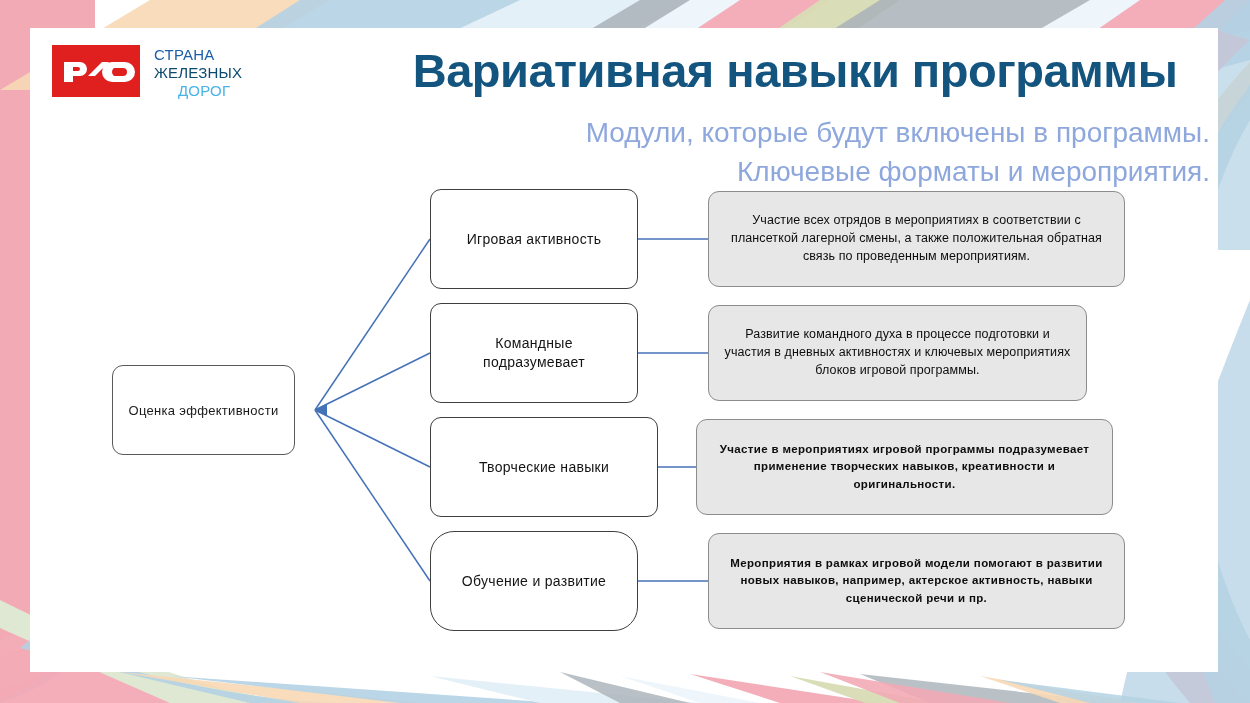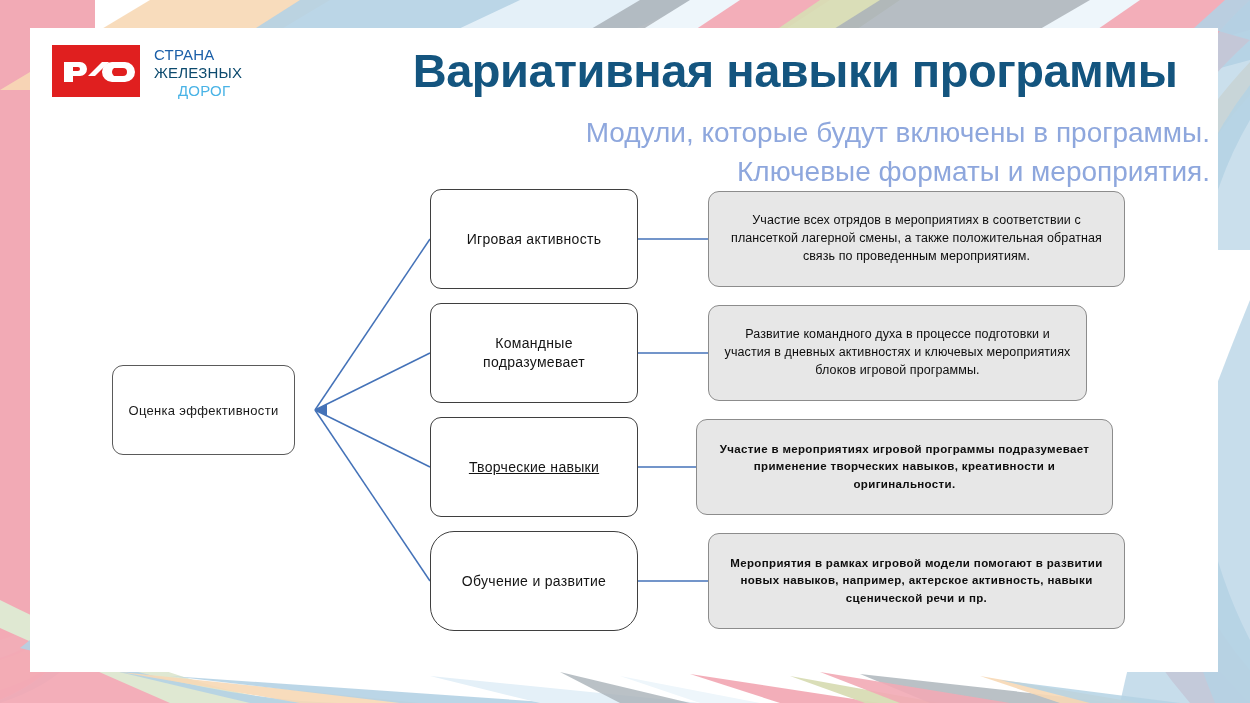--- a/index.html
+++ b/index.html
@@ -266,21 +266,21 @@
       <div class="node node-root" style="left:75px; top:337px; width:183px; height:90px;margin-left:7px;">
         <span>Оценка эффективности</span>
       </div>
 
       <div class="node node-branch" style="left:400px; top:161px; width:208px; height:100px;">
         <span>Игровая активность</span>
       </div>
       <div class="node node-branch" style="left:400px; top:275px; width:208px; height:100px;">
         <span>Командные подразумевает</span>
       </div>
-      <div class="node node-branch" style="left:400px; top:389px; width:208px; height:100px;text-decoration:underline;">
+      <div class="node node-branch" style="left:400px; top:389px; width:228px; height:100px;">
         <span>Творческие навыки</span>
       </div>
       <div class="node node-branch" style="left:400px; top:503px; width:208px; height:100px;border-radius:24px;">
         <span>Обучение и развитие</span>
       </div>
 
       <div class="node node-desc" style="left:678px; top:163px; width:417px; height:96px;">
         <span>Участие всех отрядов в мероприятиях в соответствии с плансеткой лагерной смены, а также положительная обратная связь по проведенным мероприятиям.</span>
       </div>
       <div class="node node-desc" style="left:678px; top:277px; width:379px; height:96px;">

